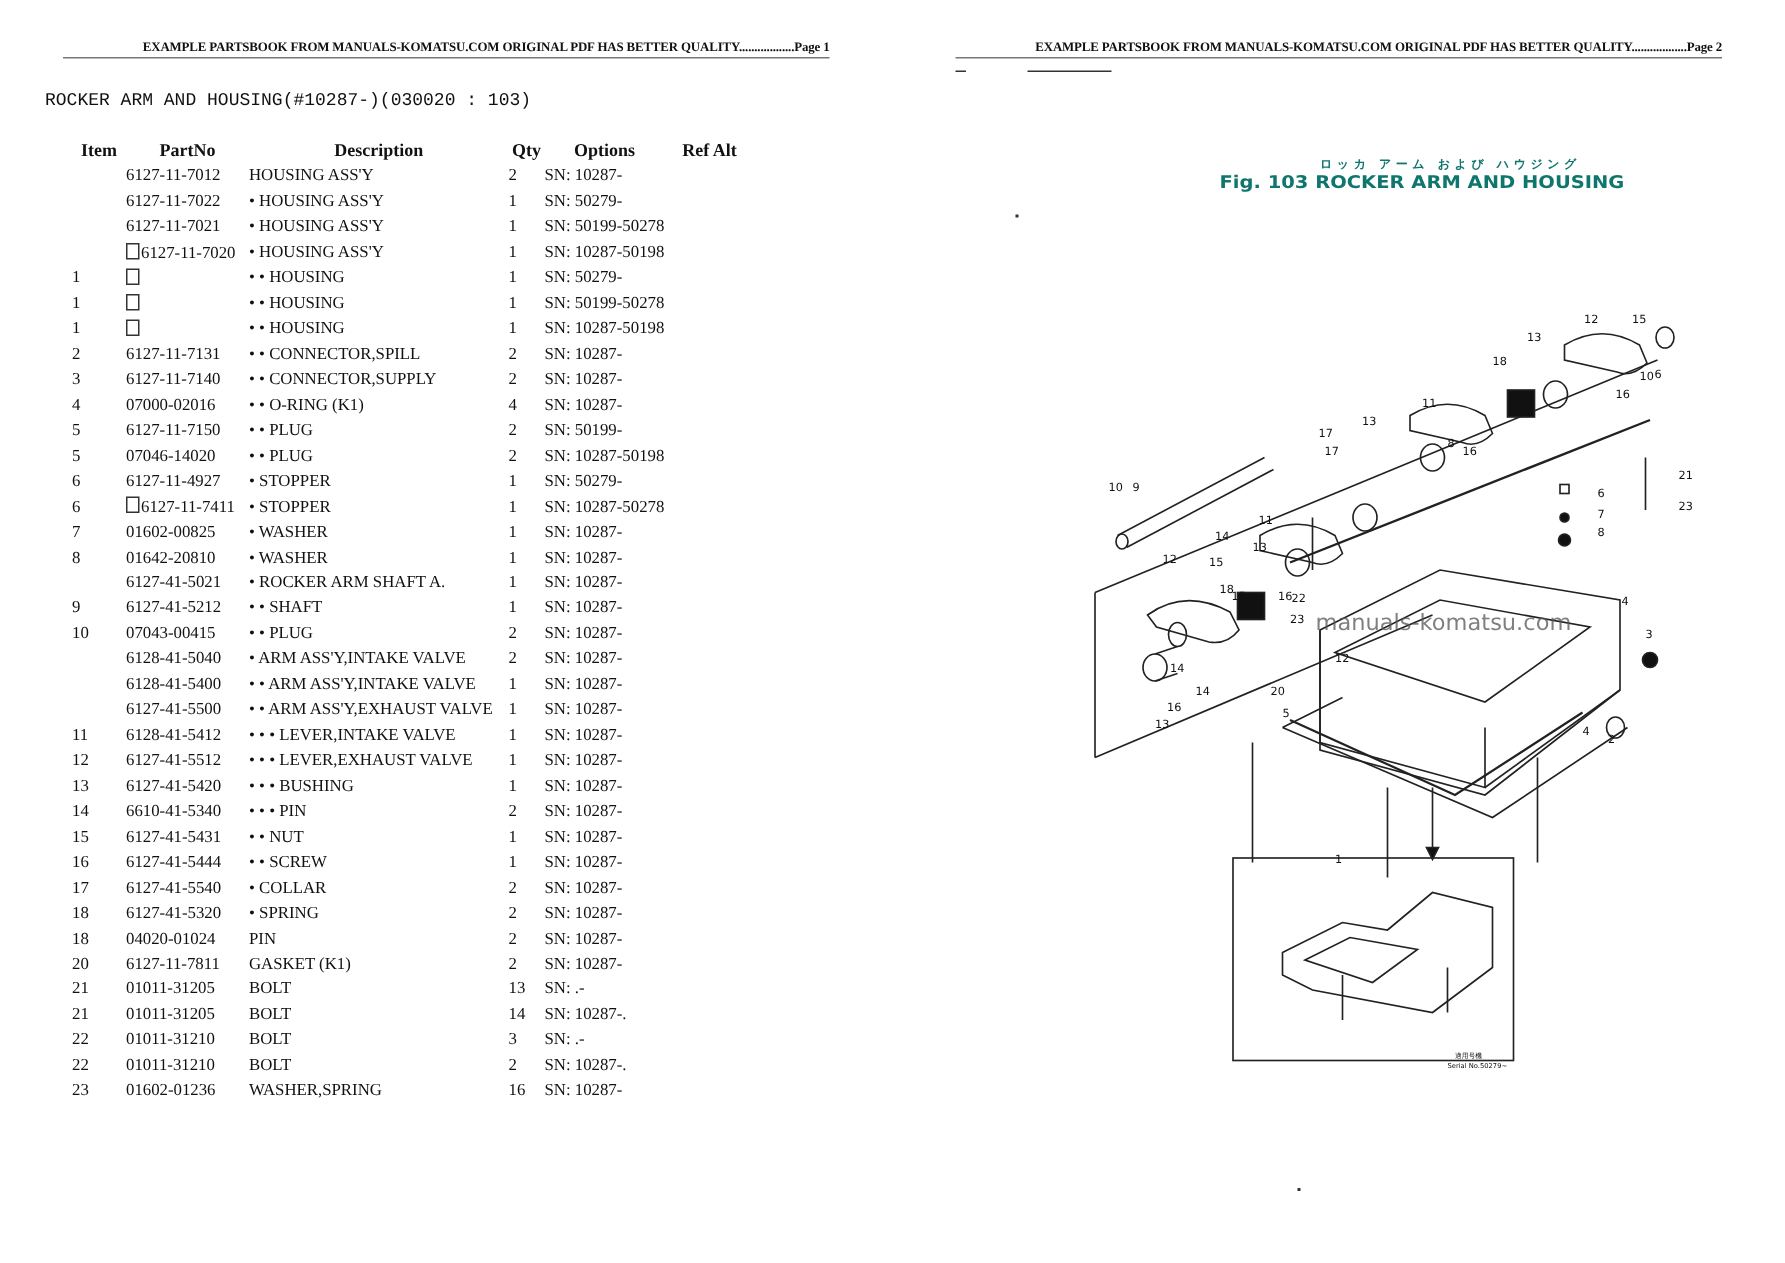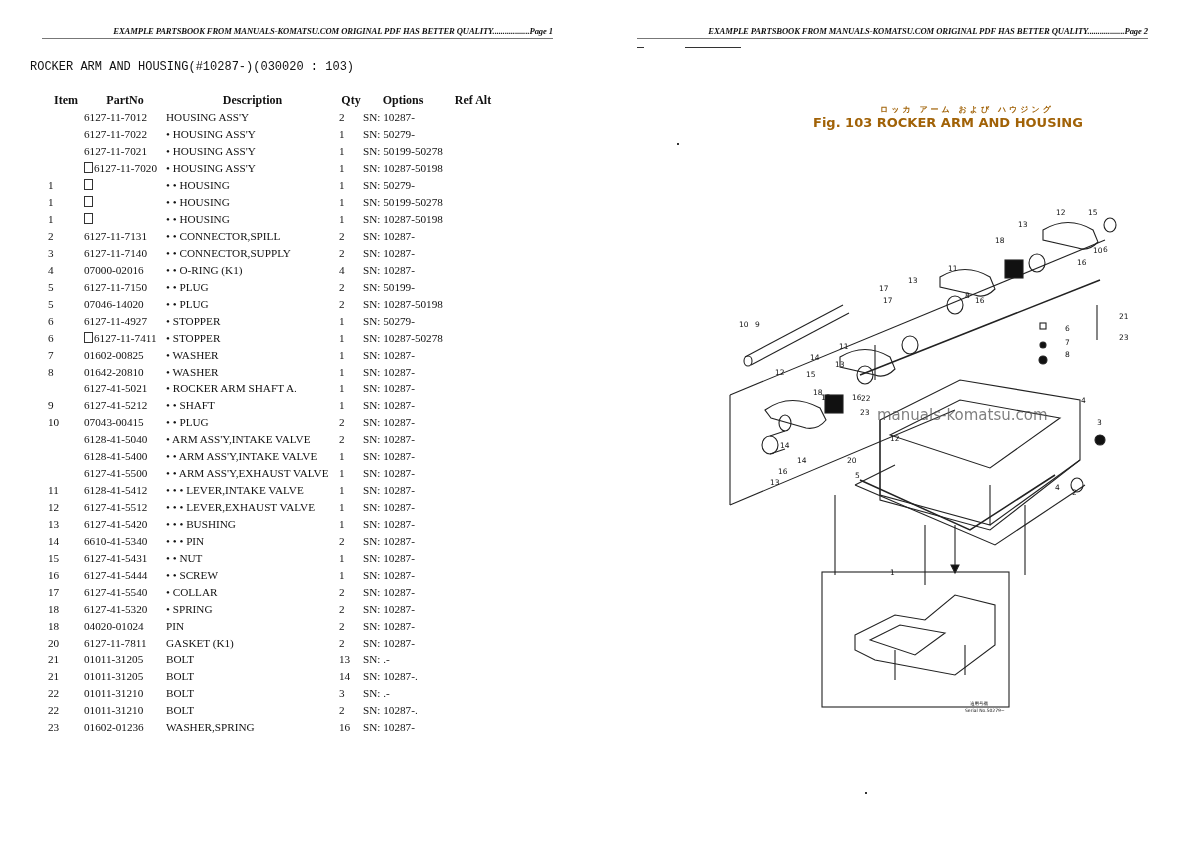--- a/index.html
+++ b/index.html
@@ -1,41 +1,41 @@
 <!DOCTYPE html>
 <html><head>
   <meta charset="utf-8">
   <style>
     html, body { margin: 0; padding: 0; background: #ffffff; }
     body { width: 1190px; height: 842px; position: relative; overflow: hidden; font-family: "DejaVu Serif", "Liberation Serif", serif; color: #111; }
     .page { position: absolute; top: 0; height: 842px; }
     .page-left { left: 0; width: 595px; }
     .page-right { left: 595px; width: 595px; }
-    .page-header { position: absolute; top: 26px; font-family: "Liberation Serif", serif; font-style: italic; font-weight: bold; font-size: 8.6px; color: #111; letter-spacing: -0.1px; white-space: nowrap; }
+    .page-header { position: absolute; top: 26px; font-family: "Liberation Serif", serif; font-weight: bold; font-size: 8.6px; color: #111; letter-spacing: -0.1px; white-space: nowrap; }
     .page-left .page-header { right: 42px; }
     .page-right .page-header { right: 42px; }
     .header-rule { position: absolute; top: 38px; height: 1px; background: #777; }
     .page-left .header-rule { left: 42px; width: 511px; }
     .page-right .header-rule { left: 42px; width: 511px; }
     .breadcrumb { position: absolute; left: 42px; top: 45px; font-family: "Liberation Serif", serif; font-size: 12px; white-space: nowrap; }
     .breadcrumb a { color: #1a1aff; text-decoration: underline; margin-right: 5px; }
     .section-title { position: absolute; left: 30px; top: 60px; font-family: Liberation Mono, monospace; font-size: 12px; white-space: nowrap; }
     table.parts { position: absolute; left: 42px; top: 92px; border-collapse: collapse; font-family: "Liberation Serif", serif; font-size: 11.2px; }
     table.parts th { font-weight: bold; font-size: 12px; text-align: center; padding: 0; height: 17px; }
     table.parts td { padding: 0; height: 16.95px; white-space: nowrap; vertical-align: middle; }
     .c-item { width: 36px; padding-left: 6px !important; text-align: left; }
     .c-part { width: 82px; }
     .c-desc { width: 173px; }
     .c-qty { width: 24px; }
     .c-opt { width: 80px; }
     .c-ref { width: 60px; }
     th.c-item { text-align: center; }
     th.c-ref { text-align: left; }
     .partbox { display: inline-block; width: 7px; height: 9px; border: 1px solid #333; vertical-align: -1px; margin-right: 1px; }
-    .fig-title { position: absolute; left: 218px; top: 104px; text-align: center; font-family: "DejaVu Sans", sans-serif; font-weight: bold; color: #a16207; }
+    .fig-title { position: absolute; left: 218px; top: 104px; text-align: center; font-family: "DejaVu Sans", sans-serif; font-weight: bold; color: #0f766e; }
     .fig-jp { font-size: 8px; letter-spacing: 3px; margin-left: 38px; }
     .fig-en { font-size: 13px; letter-spacing: 0px; transform: scaleY(0.9); }
     .diagram { position: absolute; left: 130px; top: 195px; width: 430px; height: 520px; }
     .dot { position: absolute; width: 2px; height: 2px; background: #333; }
     .rule-short { position: absolute; height: 1px; background: #333; }
   </style>
 </head>
 <body>
 
 <div class="page page-left">

